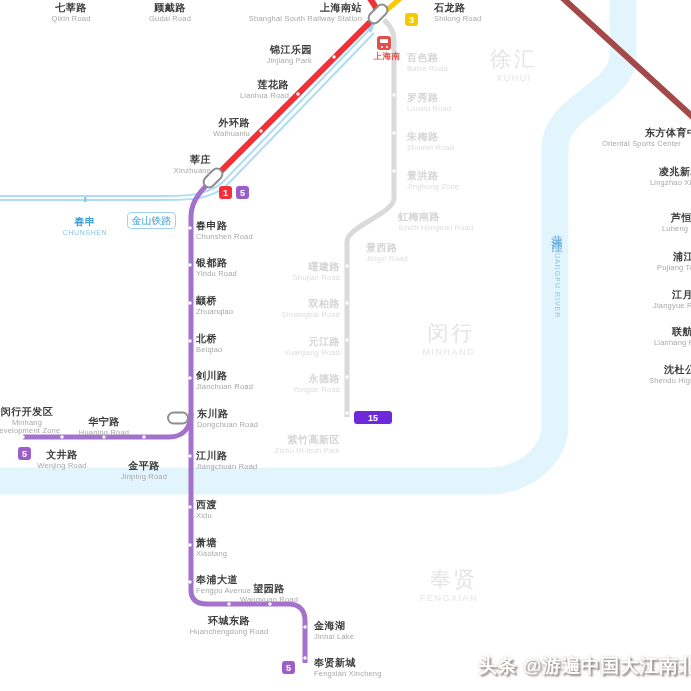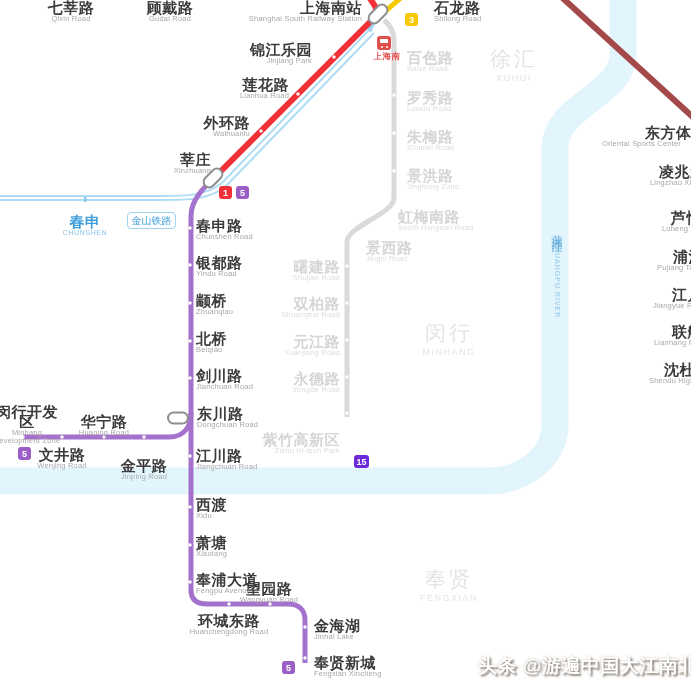--- a/index.html
+++ b/index.html
@@ -3,34 +3,34 @@
 <meta charset="utf-8">
 <style>
   html,body{margin:0;padding:0;background:#fff;}
   #map{position:relative;width:691px;height:691px;background:#fff;overflow:hidden;
        font-family:"Liberation Sans","DejaVu Sans",sans-serif;}
   #map svg{position:absolute;left:0;top:0;}
   
   .st{position:absolute;white-space:nowrap;line-height:11px;}
   .st.ac{transform:translateX(-50%);text-align:center;}
   .st.ar{transform:translateX(-100%);text-align:right;}
-  .st .zh{font-size:15px;font-weight:600;color:#3C3C3C;letter-spacing:.5px;}
+  .st .zh{font-size:10px;font-weight:600;color:#3C3C3C;letter-spacing:.5px;}
   .st .en{font-size:7.5px;color:#A8A8A8;margin-top:2px;line-height:8px;letter-spacing:.2px;}
   .st.g .zh{color:#D5D5D5;}
   .st.g .en{color:#DDDDDD;}
   .st.b .zh{color:#3E9ED9;}
   .st.b .en{color:#8AC2E5;font-size:7px;letter-spacing:.6px;}
   .st.r .zh{color:#E0504A;font-size:8.5px;margin-left:20px;}
   .st.wrap{white-space:normal;line-height:10px;}
   
   .badge{position:absolute;width:13px;height:13px;border-radius:3px;color:#fff;
          font-size:9px;font-weight:bold;display:flex;align-items:center;justify-content:center;}
   
   .district{position:absolute;transform:translateX(-50%);text-align:center;color:#E4E4E4;}
-  .district .zh{font-size:21px;letter-spacing:3px;font-weight:400;line-height:22px;}
+  .district .zh{font-size:21px;letter-spacing:3px;font-weight:400;line-height:22px;text-align:right;}
   .district .en{font-size:9px;letter-spacing:1.5px;margin-top:3px;}
   
   .river-label{position:absolute;left:548px;top:226px;writing-mode:vertical-rl;}
   .river-label .rzh{font-size:11.5px;color:#63ACDC;letter-spacing:3px;}
   .river-label .ren{font-size:7px;color:#8FC6E8;letter-spacing:1px;margin-top:8px;}
   
   .jinshan-box{position:absolute;left:127px;top:212px;width:47px;height:15px;
                border:1px solid #9FD2F0;border-radius:4px;font-size:10px;color:#3E9ED9;
                text-align:center;line-height:15px;background:#fff;}
   
@@ -288,21 +288,21 @@
         <div class="zh">春申</div>
         <div class="en">CHUNSHEN</div>
       </div>
       <div class="st r ac" style="left: 377px; top: 51px;">
         <div class="zh">上海南</div>
       </div>
       <div class="badge" style="background: rgb(247, 201, 0); left: 405px; top: 13px;">3</div>
       <div class="badge" style="background: rgb(242, 48, 56); left: 219px; top: 186px;">1</div>
       <div class="badge" style="background: rgb(154, 94, 198); left: 236px; top: 186px;">5</div>
       <div class="badge" style="background: rgb(154, 94, 198); left: 18px; top: 447px;">5</div>
-      <div class="badge" style="background: #6d28d9; left: 354px; top: 411px; width: 15px; margin-top: 44px;">15</div>
+      <div class="badge" style="background: #6d28d9; left: 354px; top: 411px; width: 38px;">15</div>
       <div class="badge" style="background: rgb(154, 94, 198); left: 282px; top: 661px;">5</div>
       <div class="district" style="left: 514px; top: 48px;">
         <div class="zh">徐汇</div>
         <div class="en">XUHUI</div>
       </div>
       <div class="district" style="left: 449px; top: 322px;">
         <div class="zh">闵行</div>
         <div class="en">MINHANG</div>
       </div>
       <div class="district" style="left: 449px; top: 568px;">

